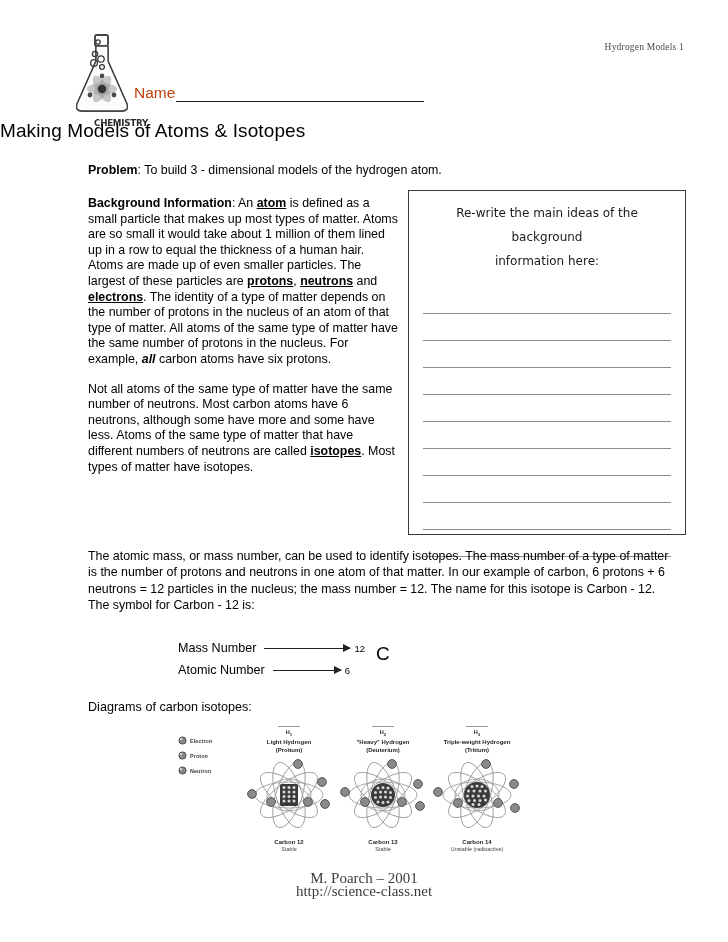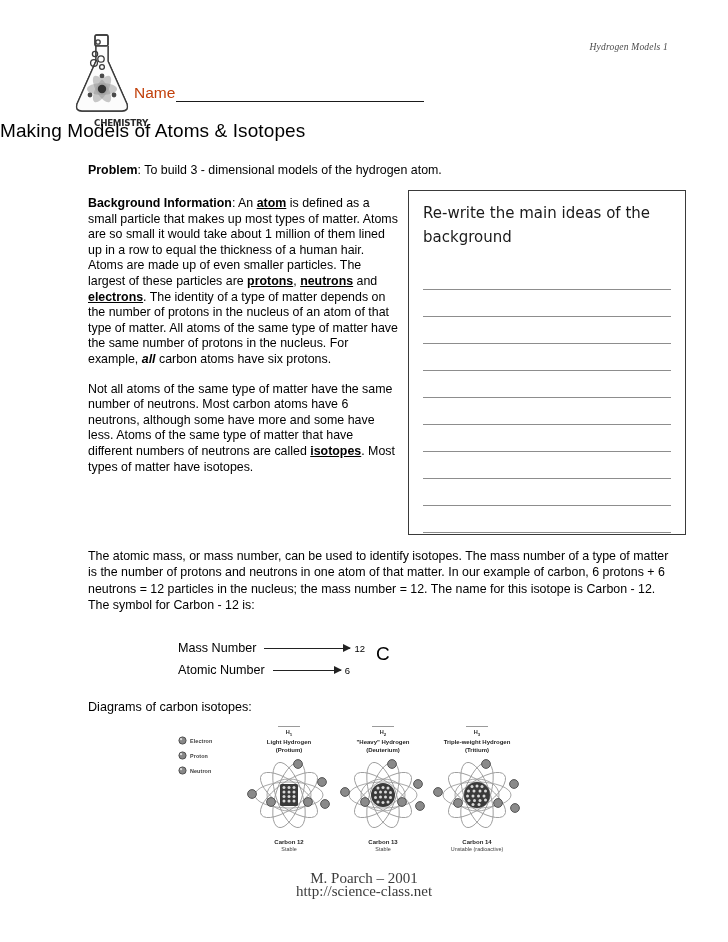--- a/index.html
+++ b/index.html
@@ -13,23 +13,22 @@
     position: relative;
     font-family: "Liberation Sans", sans-serif;
     color: #000000;
     overflow: hidden;
   }
 
   
   .running-head {
     position: absolute;
     top: 42px;
-    right: 60px;
+    right: 44px;
     font-family: "Liberation Serif", serif;
-    font-style: italic;
     font-size: 9.5px;
     color: #4a4a4a;
     letter-spacing: 0.2px;
     padding-left: 28px;
   }
 
   
   .logo-block {
     position: absolute;
     left: 52px;
@@ -105,22 +104,23 @@
     position: absolute;
     left: 408px;
     top: 190px;
     width: 278px;
     height: 345px;
     border: 1.3px solid #3a3a3a;
     box-sizing: border-box;
     padding: 10px 14px 0 14px;
   }
   .rewrite-prompt {
+    text-align: center;
     font-family: "DejaVu Sans", sans-serif;
-    font-size: 15px;
+    font-size: 12px;
     line-height: 24px;
     color: #1a1a1a;
   }
   .rewrite-lines { margin-top: 14px; }
   .rewrite-line {
     border-bottom: 1.1px solid #8d8d8d;
     height: 26px;
   }
 
   
@@ -309,20 +309,21 @@
 </div>
 
 <div class="bg-col">
   <p><span class="lbl">Background Information</span><span>:  An </span><span class="uline">atom</span><span> is defined as a small particle that makes up most types of matter.  Atoms are so small it would take about 1 million of them lined up in a row to equal the thickness of a human hair.  Atoms are made up of even smaller particles.  The largest of these particles are </span><span class="uline">protons</span><span>, </span><span class="uline">neutrons</span><span> and </span><span class="uline">electrons</span><span>.  The identity of a type of matter depends on the number of protons in the nucleus of an atom of that type of matter.  All atoms of the same type of matter have the same number of protons in the nucleus.  For example, </span><span class="emph">all</span><span> carbon atoms have six protons.</span></p>
   <p><span>Not all atoms of the same type of matter have the same number of neutrons.  Most carbon atoms have 6 neutrons, although some have more and some have less.  Atoms of the same type of matter that have different numbers of neutrons are called </span><span class="uline">isotopes</span><span>.  Most types of matter have isotopes.</span></p>
 </div>
 
 <div class="rewrite-box">
   <div class="rewrite-prompt">
     <div>Re-write the main ideas of the background</div>
+    <div>information here:</div>
   </div>
   <div class="rewrite-lines">
     <div class="rewrite-line"></div>
     <div class="rewrite-line"></div>
     <div class="rewrite-line"></div>
     <div class="rewrite-line"></div>
     <div class="rewrite-line"></div>
     <div class="rewrite-line"></div>
     <div class="rewrite-line"></div>
     <div class="rewrite-line"></div>

